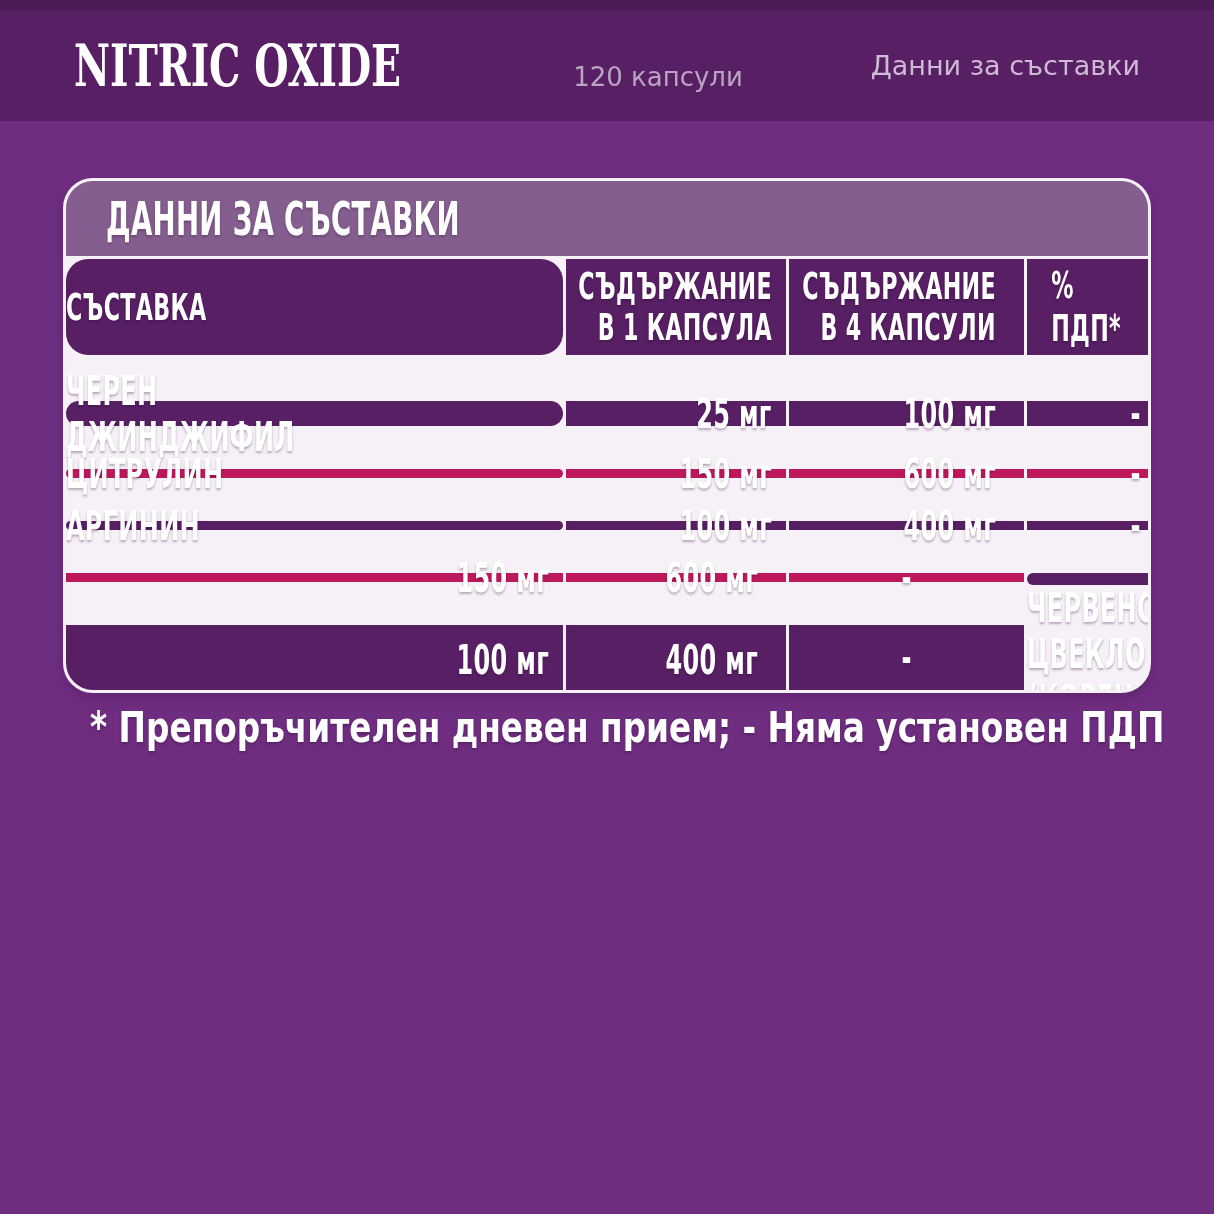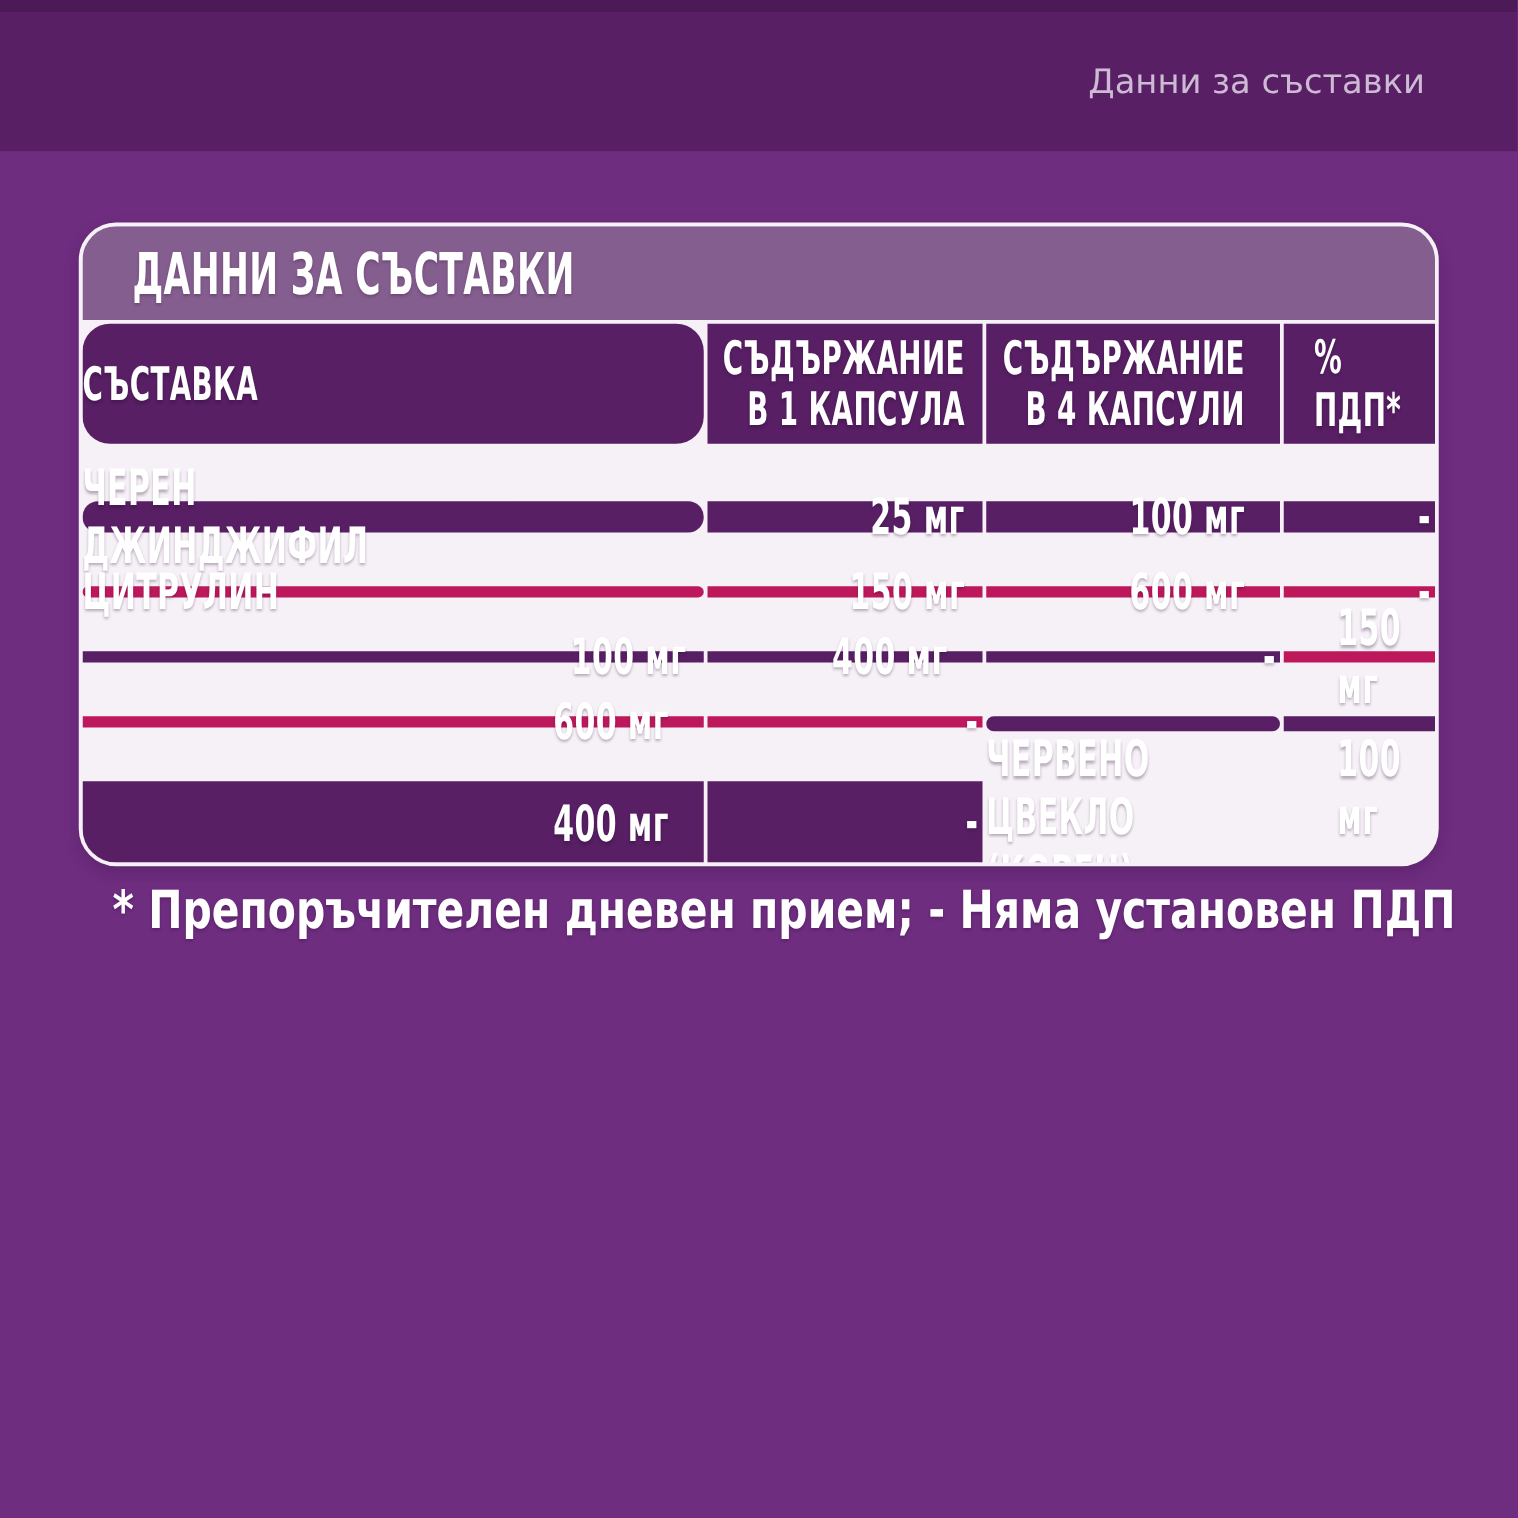--- a/index.html
+++ b/index.html
@@ -61,40 +61,44 @@
     text-shadow:0 2px 3px rgba(40,10,45,.3);
   }
   .th{background:#581f64;font-size:37px;}
   .r-dark{background:#581f64;}
   .r-lite{background:#be185d;}
   .td{font-size:40px;margin-top:43px;}
 
   .th1,.td-name{justify-content:flex-start;border-radius:22px;}
   .th2,.td-v1{justify-content:flex-end;padding-right:14px;}
   .th3,.td-v2{justify-content:flex-end;padding-right:28px;}
-  .th4,.td-pdp{justify-content:flex-end;}
+  .th4,.td-pdp{justify-content:center;}
   .th2 .cx,.th3 .cx{white-space:pre-line;text-align:right;line-height:1.12;}
   .td-name .cx{white-space:pre-line;line-height:1.15;}
   .td .cx,.th .cx{letter-spacing:.5px;}
   .top{align-items:flex-start;padding-top:12px;}
 
   .footnote{
     margin:10px 0 0 90px;
     font-size:42px;font-weight:bold;color:#fff;
     text-shadow:0 2px 3px rgba(40,10,45,.3);
     white-space:nowrap;
     text-align:right;
   }
 </style>
 </head>
 <body>
 
 <div class="top-strip"></div>
 
 <header class="topbar">
+  <div class="brand">
+    <span class="product-name"><span class="cx cx-l" style="--sx:.68">NITRIC OXIDE</span></span>
+    <span class="capsule-count">120 капсули</span>
+  </div>
   <span class="page-label">Данни за съставки</span>
 </header>
 
 <section class="card">
   <div class="card-title">
     <span class="cx cx-l">ДАННИ ЗА СЪСТАВКИ</span>
   </div>
   <div class="sep"></div>
 
   <div class="thead">
@@ -136,20 +140,23 @@
     <div class="td td-v1 r-lite">
         <span class="cx cx-r">150 мг</span>
       </div>
     <div class="td td-v2 r-lite">
         <span class="cx cx-r">600 мг</span>
       </div>
     <div class="td td-pdp r-lite">
         <span class="cx cx-c">-</span>
       </div>
 
+    <div class="td td-name r-dark">
+        <span class="cx cx-l">АРГИНИН</span>
+      </div>
     <div class="td td-v1 r-dark">
         <span class="cx cx-r">100 мг</span>
       </div>
     <div class="td td-v2 r-dark">
         <span class="cx cx-r">400 мг</span>
       </div>
     <div class="td td-pdp r-dark">
         <span class="cx cx-c">-</span>
       </div>
 

